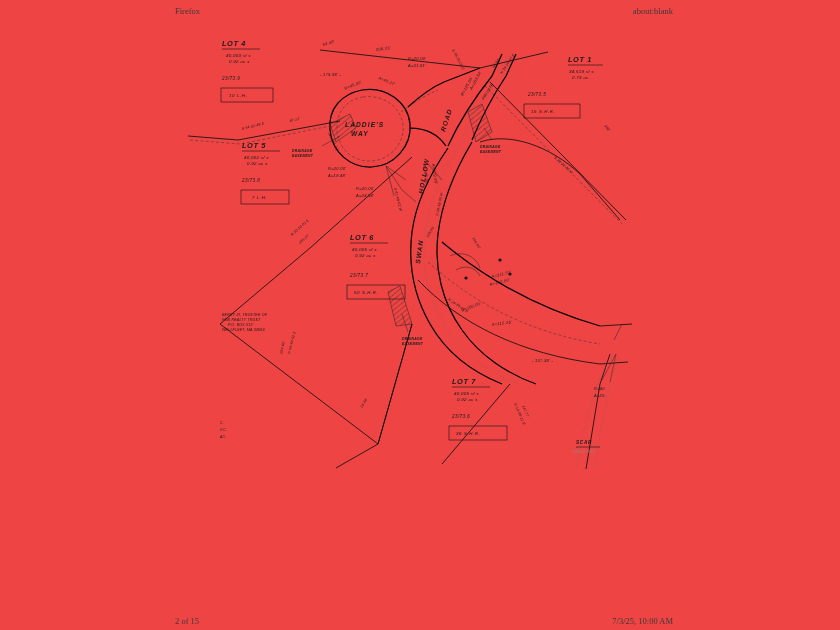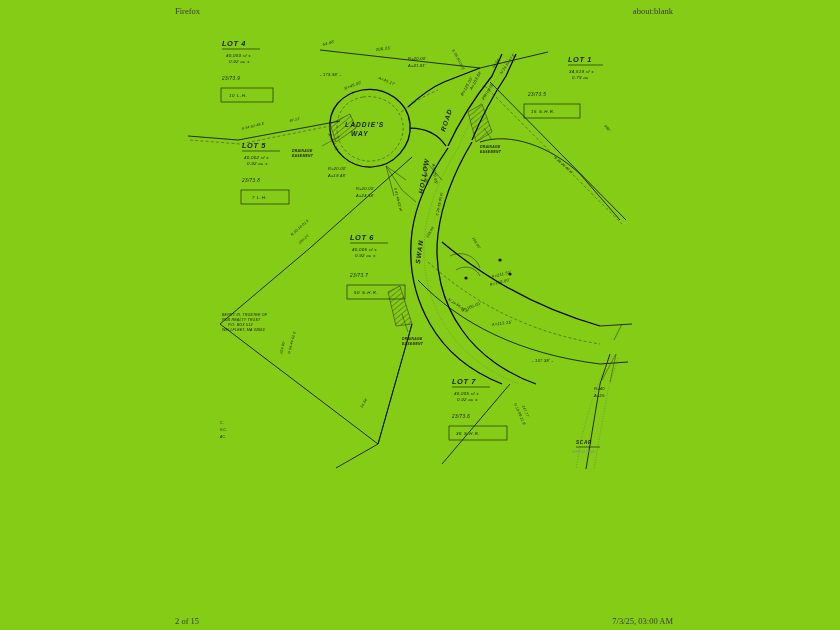--- a/index.html
+++ b/index.html
@@ -16,21 +16,21 @@
     position: relative;
   }
 
   
   .page-sheet {
     position: absolute;
     left: 0;
     top: 0;
     width: 840px;
     height: 630px;
-    background: #84cc16;
+    background: #ef4444;
   }
 
   
   .print-chrome {
     position: absolute;
     left: 0;
     width: 840px;
     height: 14px;
     font-family: "Liberation Serif", serif;
     font-size: 8.5px;
@@ -409,16 +409,16 @@
         <text class="scar-text" x="396" y="420">SCAR</text>
         <line class="boxline" x1="396" y1="423" x2="420" y2="423"></line>
         <text class="scar-sub" x="392" y="429">SUFFOLK  TRUST</text>
       </g>
 
     </svg>
   </div>
 
   <div class="print-chrome print-footer">
     <span class="chrome-left">2 of 15</span>
-    <span class="chrome-right">7/3/25, 03:00 AM</span>
+    <span class="chrome-right">7/3/25, 10:00 AM</span>
   </div>
 
 </div>
 
 </body></html>

